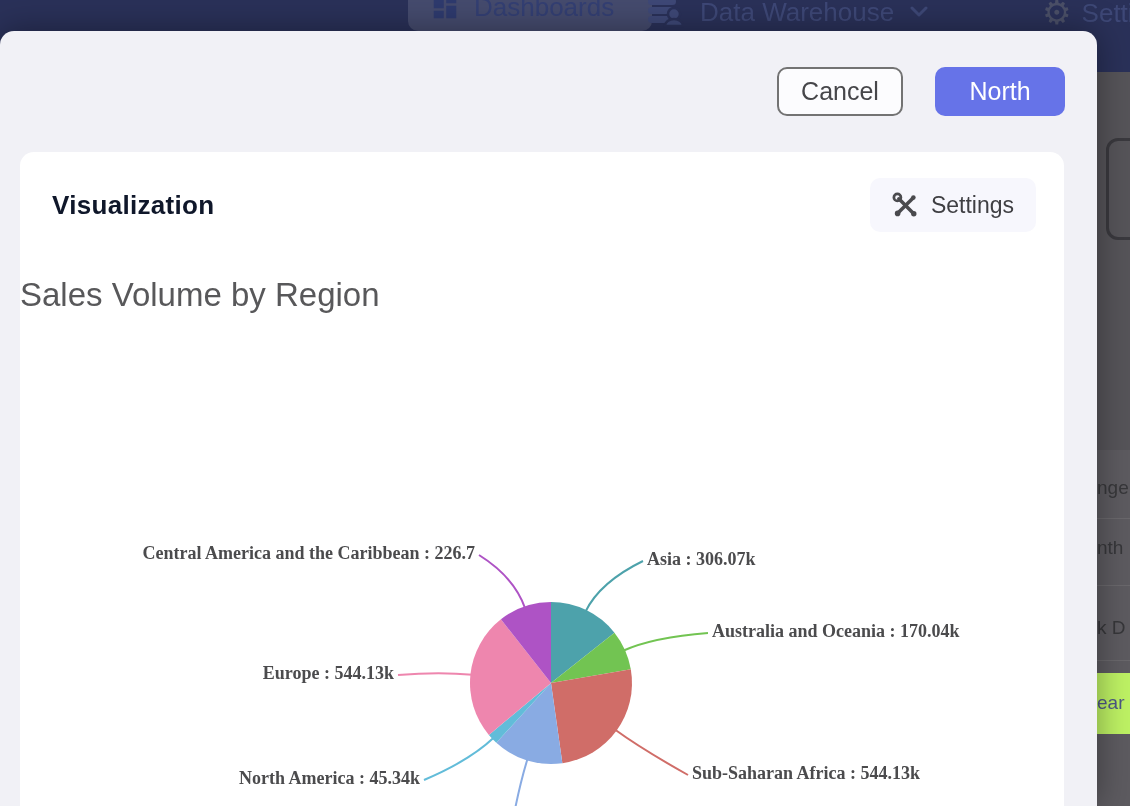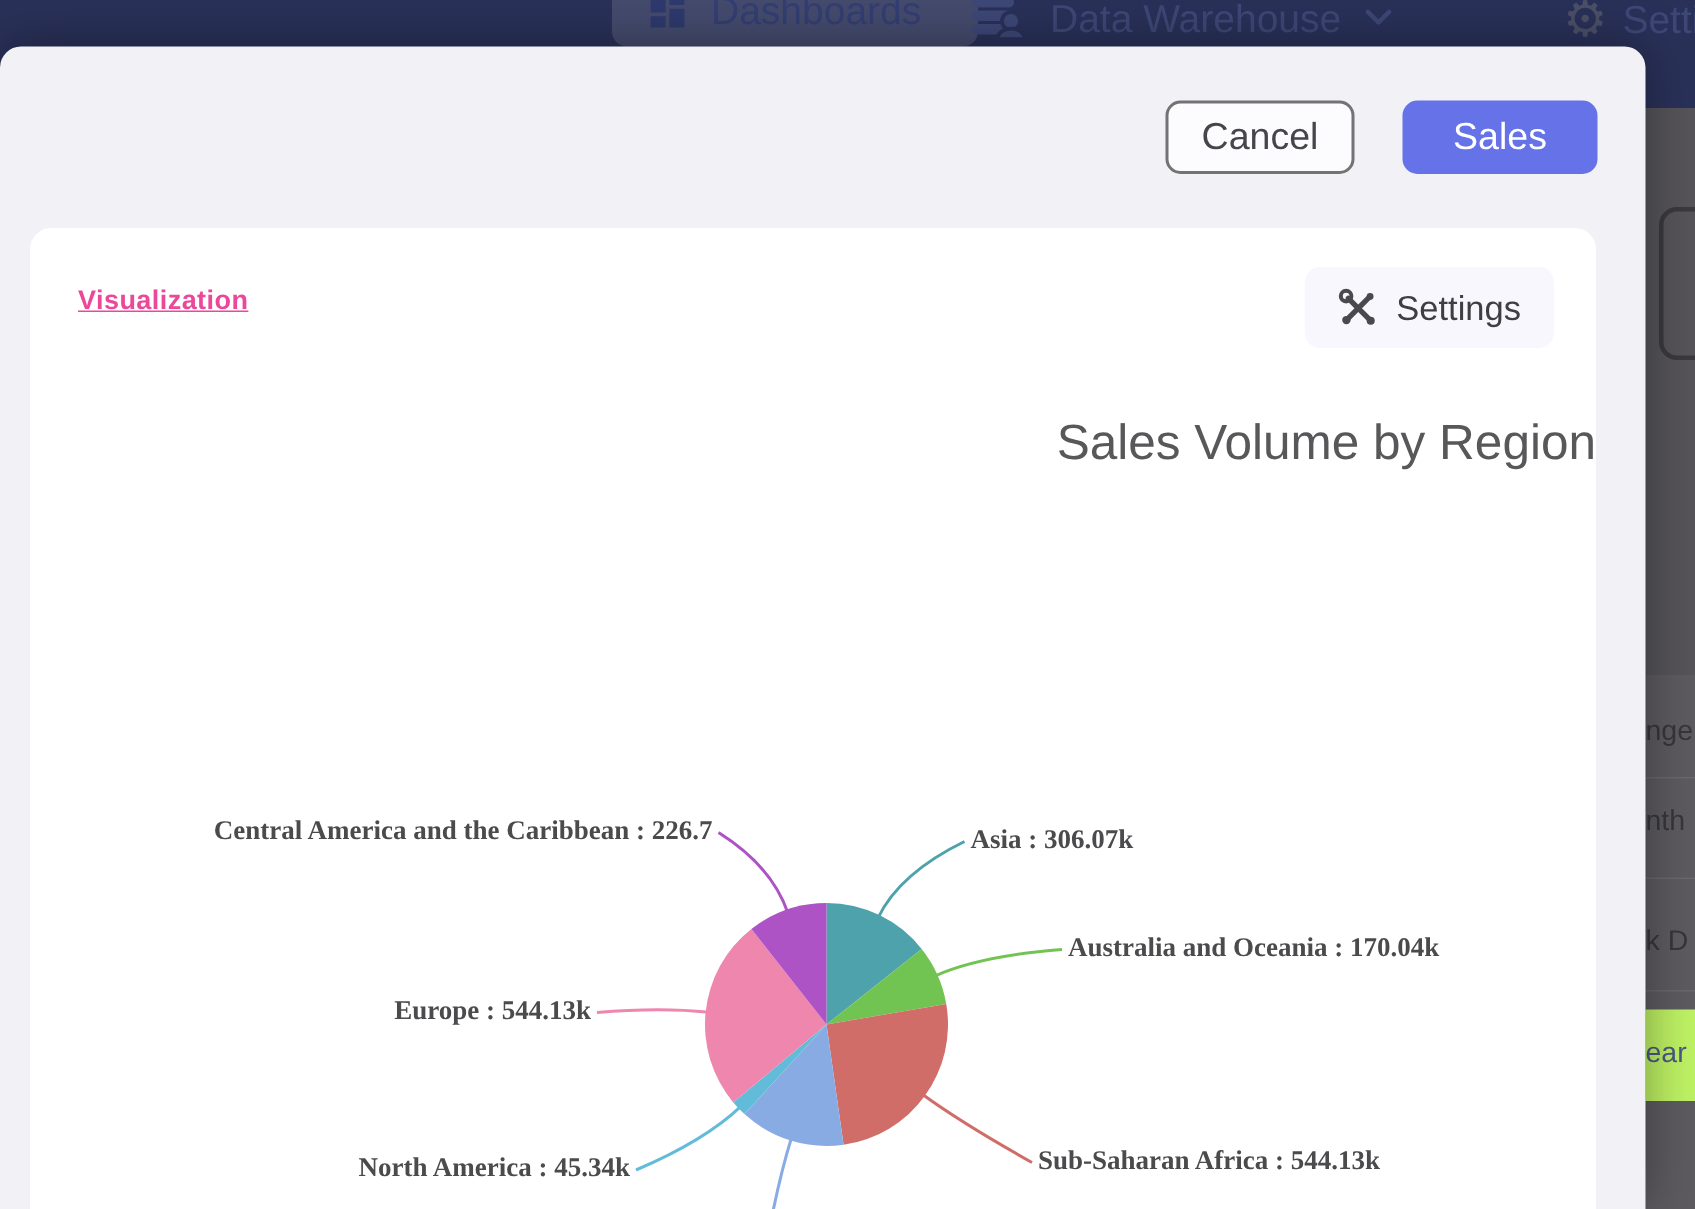--- a/index.html
+++ b/index.html
@@ -47,27 +47,27 @@
   .btn-save{
     position:absolute;left:935px;top:36px;width:130px;height:49px;
     background:#6673e8;border:none;border-radius:10px;
     display:flex;align-items:center;justify-content:center;
     font-size:25px;color:#ffffff;cursor:pointer;
   }
   .card{
     position:absolute;left:20px;top:121px;width:1044px;height:685px;
     background:#ffffff;border-radius:14px;overflow:hidden;
   }
-  .viz-title{position:absolute;left:32px;top:38px;font-size:18px;font-weight:bold;color:#ec4899;letter-spacing:.3px;text-decoration:underline;}
+  .viz-title{position:absolute;left:32px;top:38px;font-size:26px;font-weight:bold;color:#0f172a;letter-spacing:.3px;}
   .settings-btn{
     position:absolute;right:28px;top:26px;height:54px;padding:0 22px;
     background:#f7f7fd;border-radius:10px;display:flex;align-items:center;gap:12px;
     font-size:23px;color:#3f3f43;cursor:pointer;
   }
-  .chart-title{position:absolute;left:0;top:124px;width:100%;text-align:right;font-size:33px;color:#58585a;}
+  .chart-title{position:absolute;left:0;top:124px;width:100%;text-align:left;font-size:33px;color:#58585a;}
   #chart-area{position:absolute;left:0;top:0;width:1044px;height:685px;}
   #pie-svg{position:absolute;left:0;top:0;}
   .pie-label{position:absolute;font-size:18px;font-weight:bold;color:#4b4b4d;white-space:nowrap;font-family:Liberation Serif, serif;}
 </style>
 </head>
 <body>
 
 <div class="navbar">
   <div class="dash-btn">
     <span style="display:flex;">
@@ -112,21 +112,21 @@
     <div class="menu-frag" style="top:233px;">eek</div>
     <div class="menu-div" style="top:283px;"></div>
   </div>
   <div class="menu-selected">
     <div class="menu-frag">ear</div>
   </div>
 </div>
 
 <div class="modal">
   <div class="btn-cancel">Cancel</div>
-  <div class="btn-save">Sales</div>
+  <div class="btn-save">North</div>
 
   <div class="card">
     <div class="viz-title">Visualization</div>
 
     <div class="settings-btn">
       <span style="display:flex;">
         <svg width="27" height="27" viewBox="0 0 26 26">
           <line x1="6.6" y1="6.6" x2="20" y2="20" stroke="#4a4a4e" stroke-width="3.4" stroke-linecap="round"></line>
           <circle cx="5.2" cy="5.2" r="3.4" fill="none" stroke="#4a4a4e" stroke-width="2.6"></circle>
           <circle cx="21" cy="21" r="2.6" fill="#4a4a4e"></circle>

